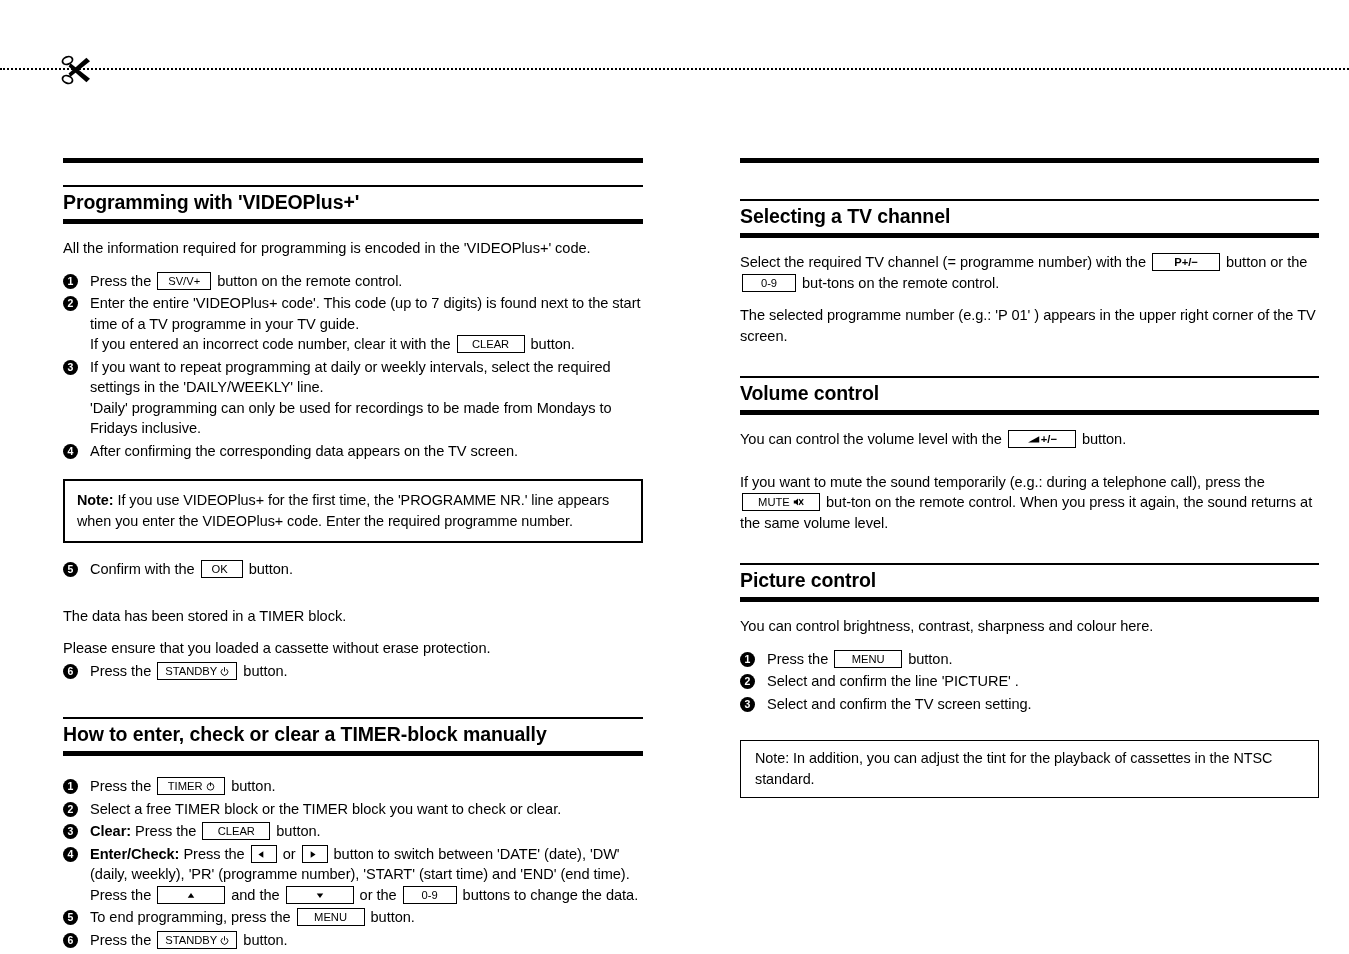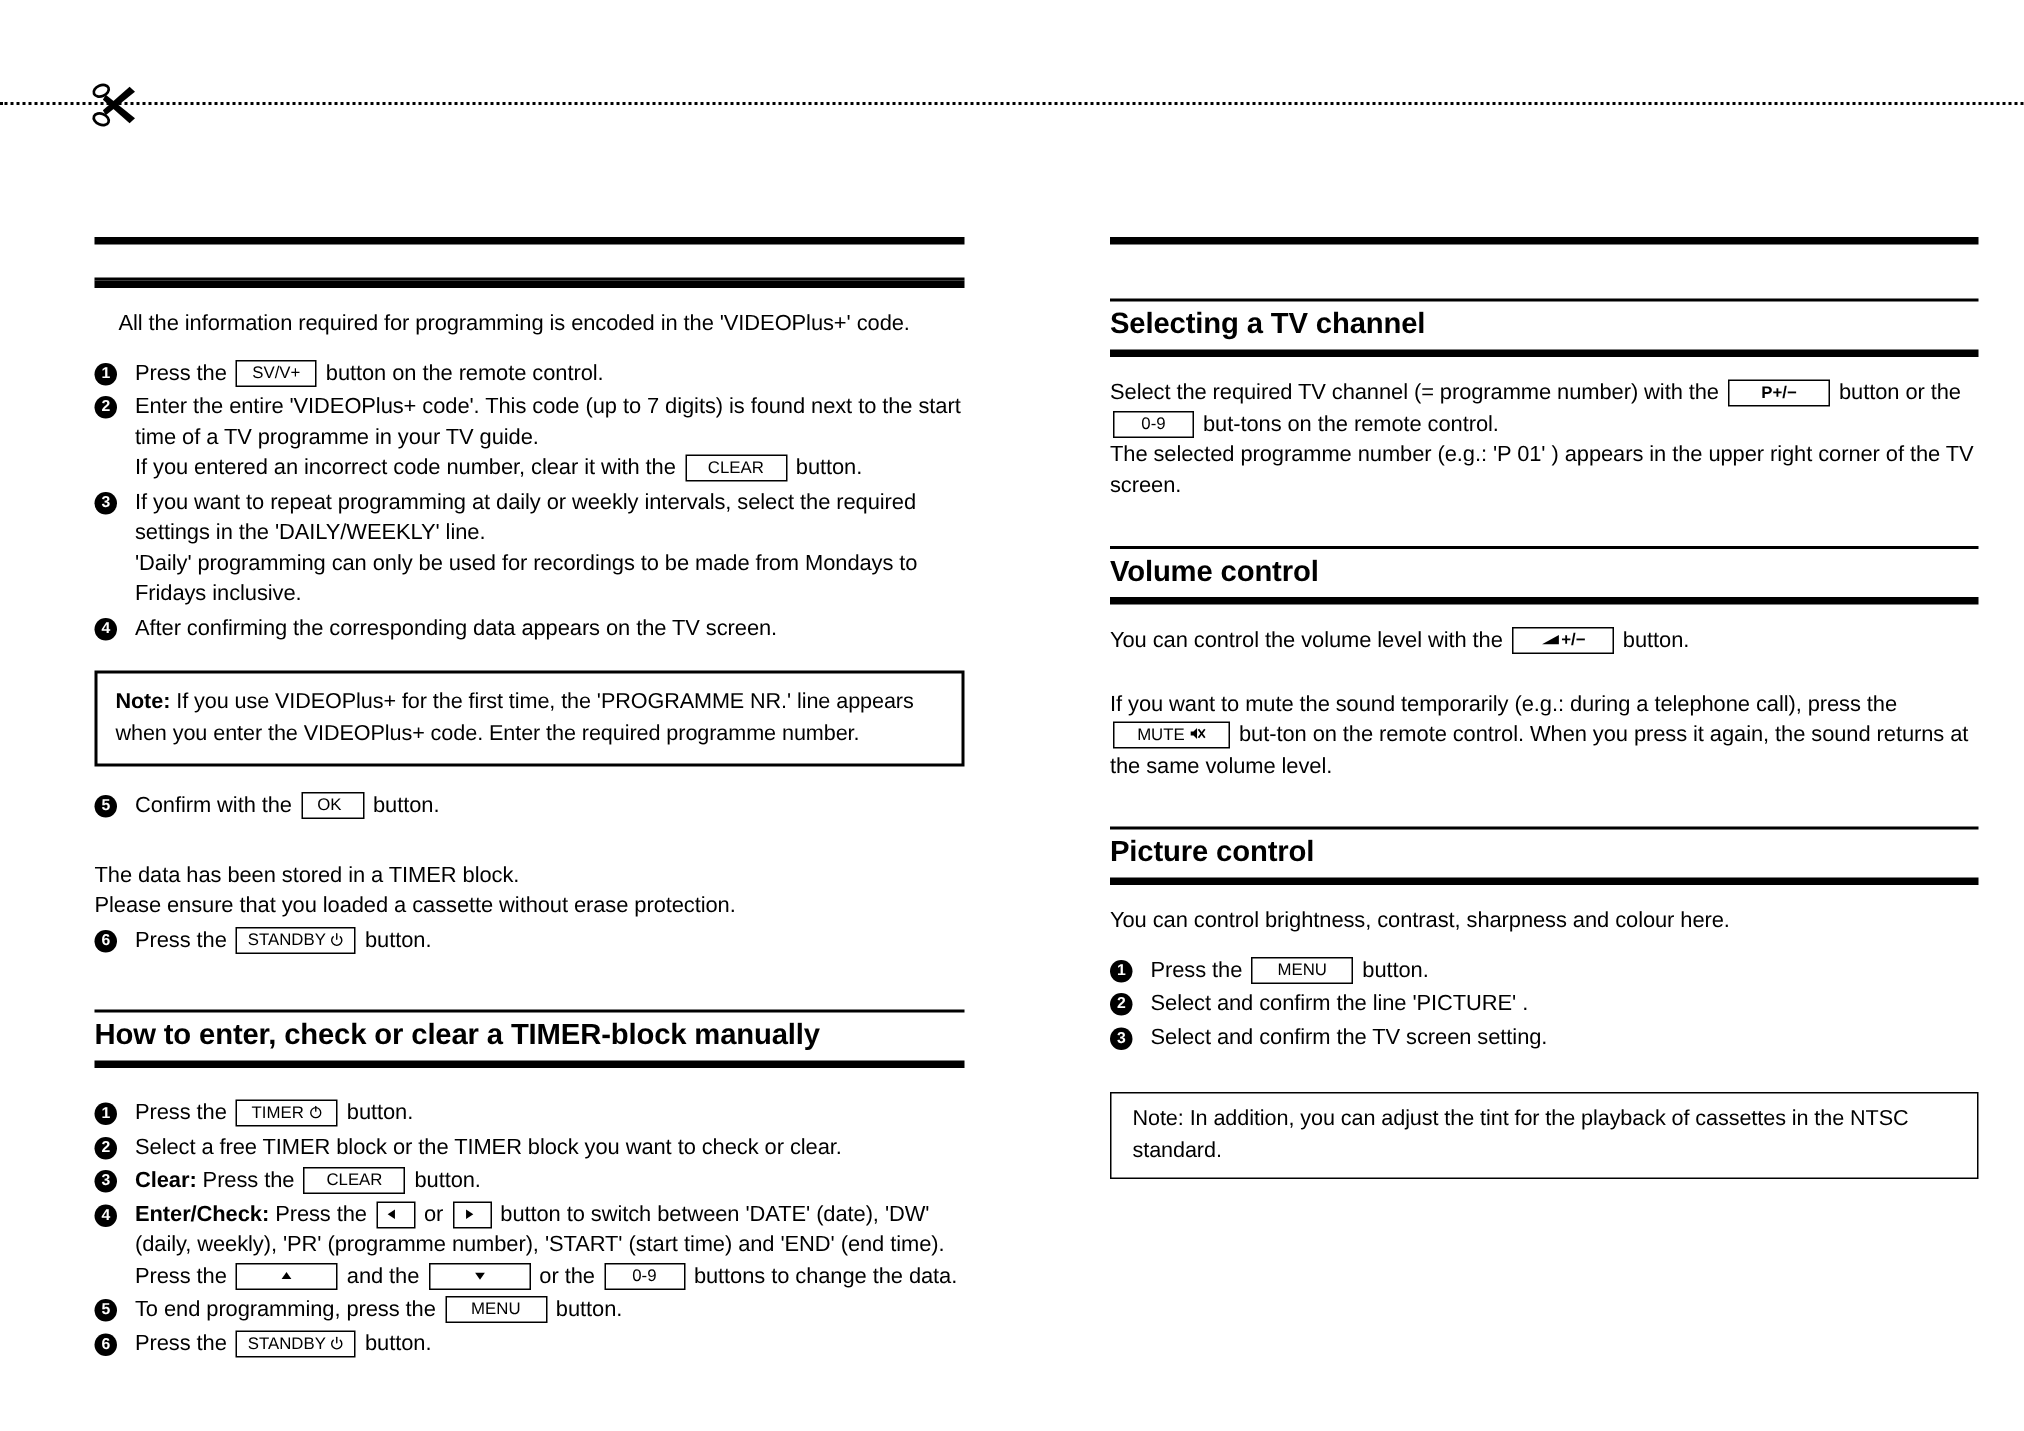--- a/index.html
+++ b/index.html
@@ -86,22 +86,22 @@
   }
 
   
   .para {
     font-size: 14.6px;
     line-height: 20.5px;
     margin: 0;
     padding: 0;
     letter-spacing: -0.05px;
   }
-  .para + .para { margin-top: 0px; }
-  .intro { margin-top: 14px; margin-left: 16px; }
+  .para + .para { margin-top: 12px; }
+  .intro { margin-top: 14px; }
 
   
   ol.steps {
     list-style: none;
     margin: 0;
     padding: 0;
   }
   ol.steps > li {
     position: relative;
     padding-left: 27px;
@@ -180,20 +180,21 @@
 </div>
 
 <div class="page">
 
   <div class="col col-left">
 
     <div class="rule-thick"></div>
     <div class="gap-22"></div>
     <div class="rule-thin"></div>
 
+    <h2 class="section-title">Programming with 'VIDEOPlus+'</h2>
     <div class="rule-thick"></div>
 
     <p class="para intro">All the information required for programming is encoded in the 'VIDEOPlus+' code.</p>
 
     <div class="gap-10"></div>
 
     <ol class="steps">
       <li>
         <span class="bullet-num">1</span>
         <span class="step-line">Press the <span class="key">SV/V+</span> button on the remote control.</span>

